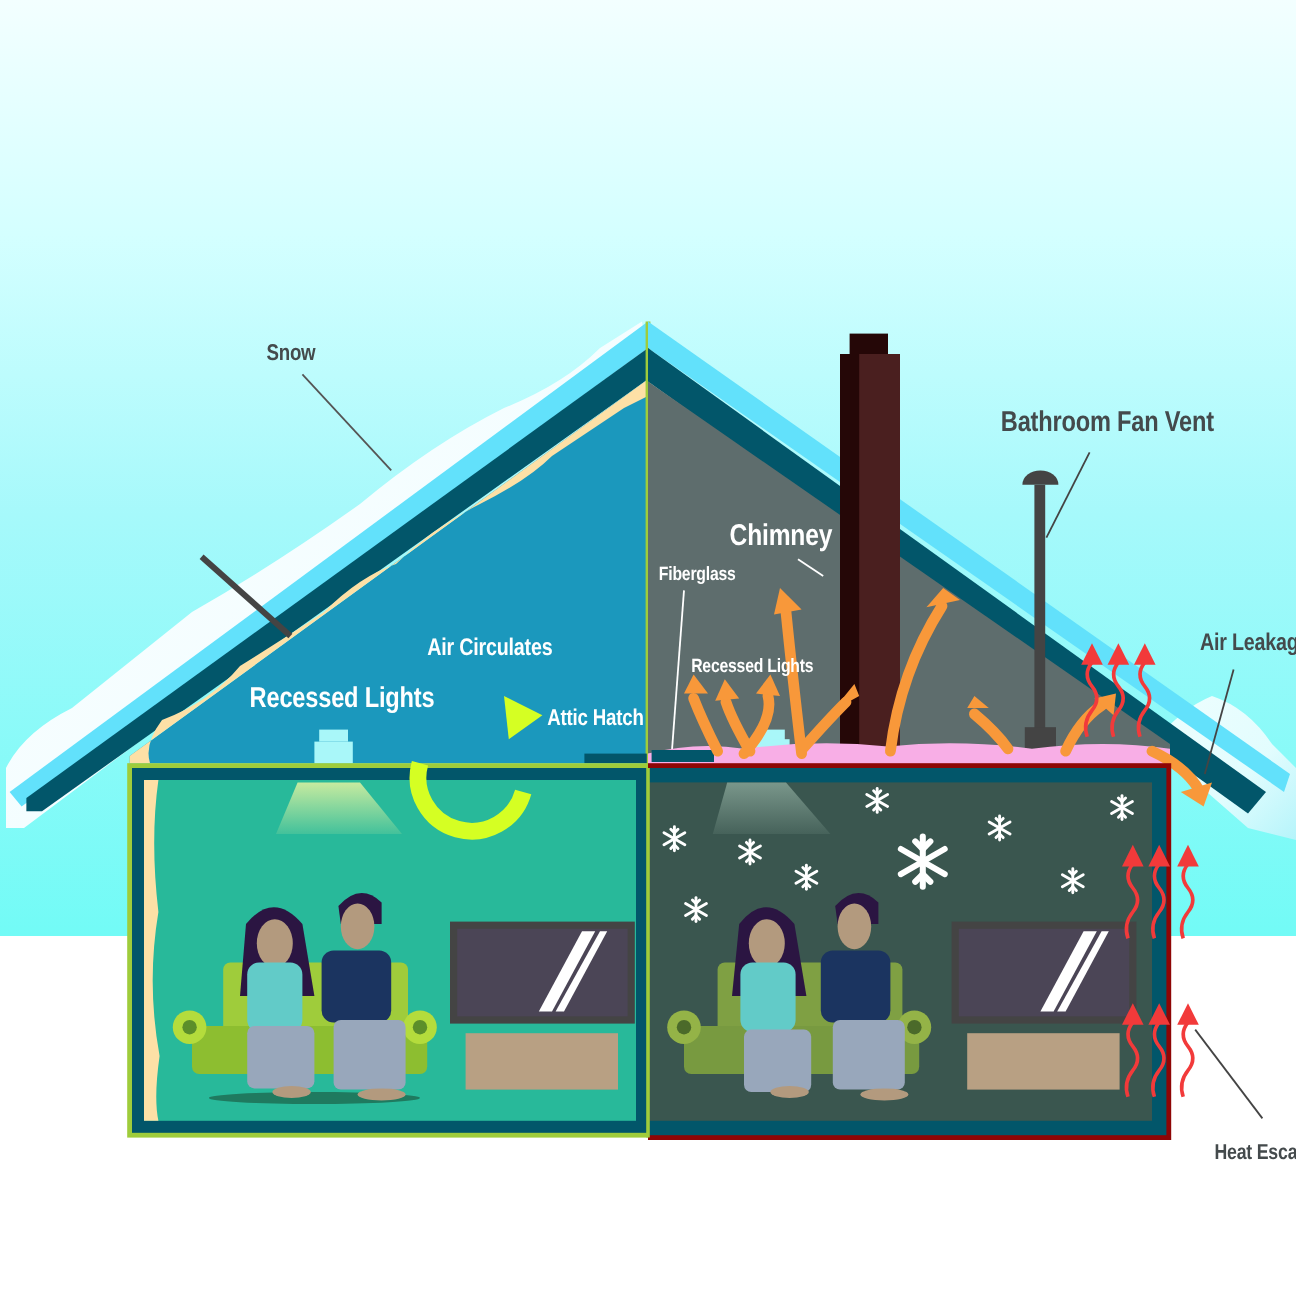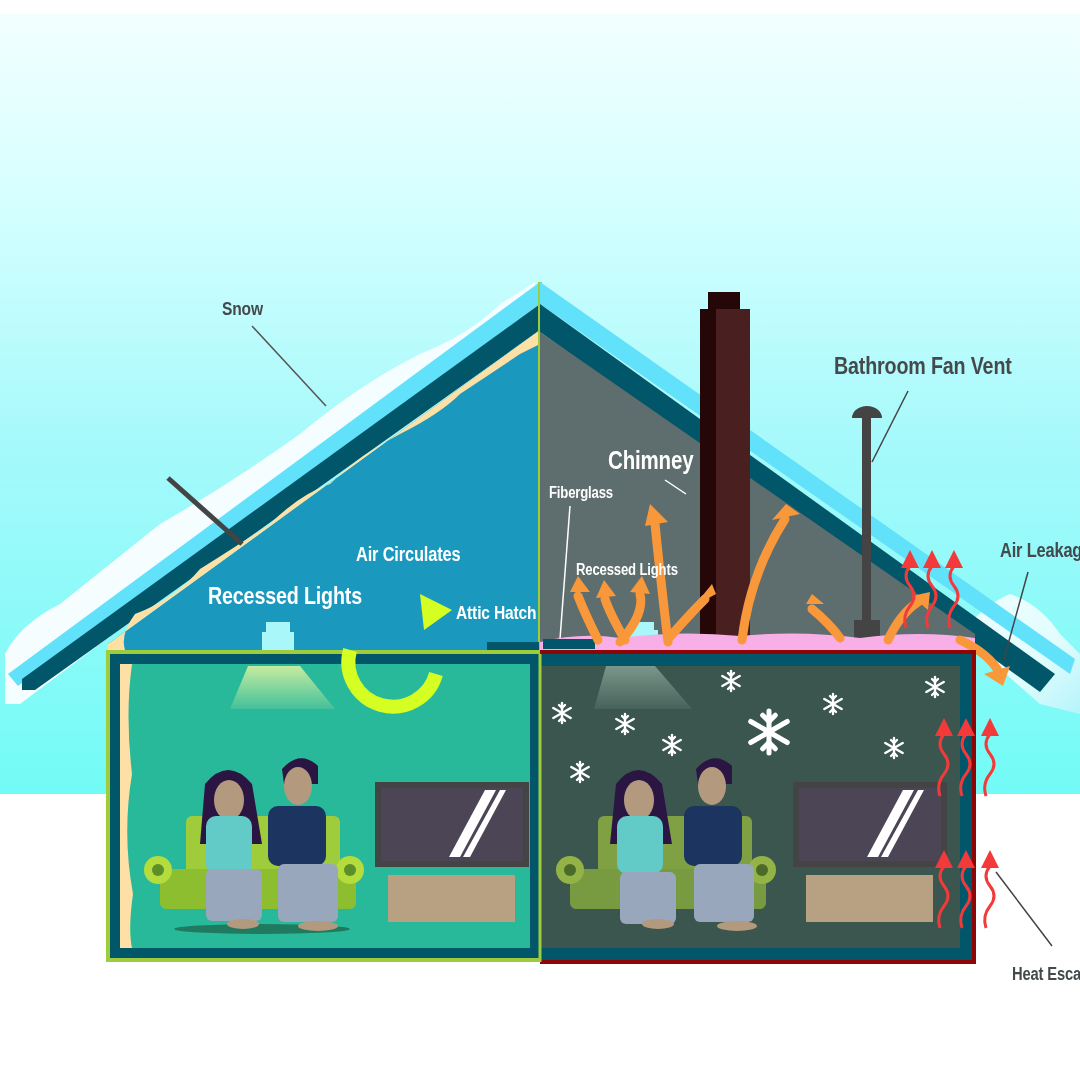--- a/index.html
+++ b/index.html
@@ -1,18 +1,18 @@
 <!DOCTYPE html>
 <html><head>
 <meta charset="utf-8">
 <style>
   html, body { margin: 0; padding: 0; }
   body { width: 1080px; height: 1080px; overflow: hidden; }
   #canvas { position: relative; width: 1080px; height: 780px;
-    background: linear-gradient(#f3ffff 0%, #d4ffff 25%, #a6f9fb 55%, #72fbf6 100%); margin-top: 14px; }
+    background: linear-gradient(#f3ffff 0%, #d4ffff 25%, #a6f9fb 55%, #72fbf6 100%); }
   svg { position: absolute; left: 0; top: 0; }
   .lbl { position: absolute; font-family: "Liberation Sans", sans-serif; font-weight: bold;
     white-space: nowrap; transform: scaleX(0.82); transform-origin: left center; letter-spacing: -0.2px; }
   .dark { color: #444a4c; }
   .light { color: #ffffff; }
 </style>
 </head>
 <body>
 
 <div id="canvas">

